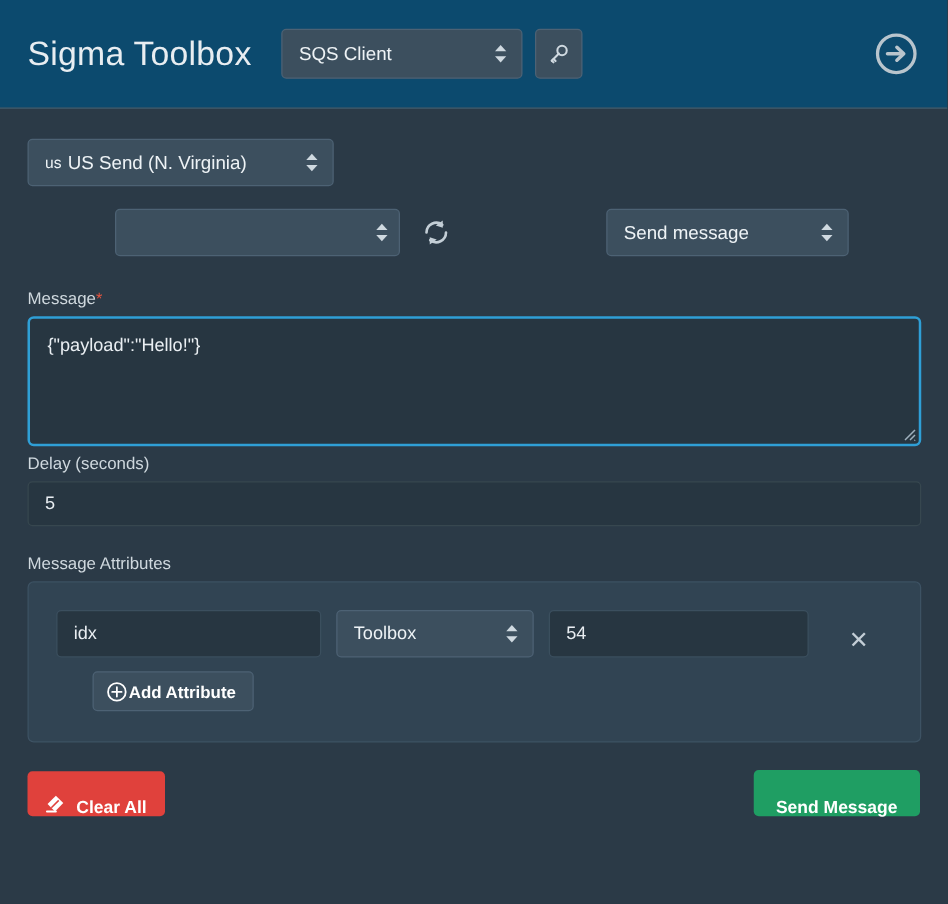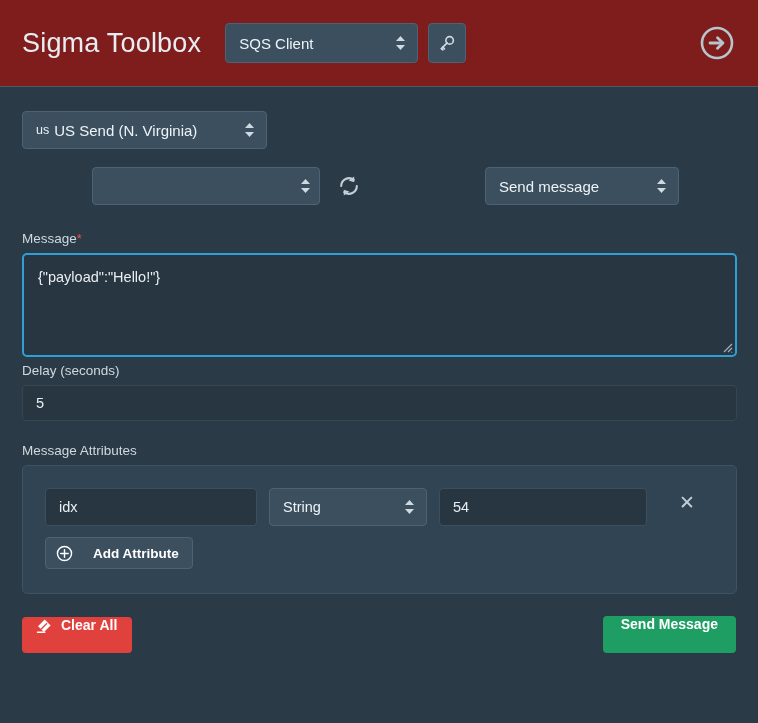--- a/index.html
+++ b/index.html
@@ -8,21 +8,21 @@
     width: 758px;
     height: 723px;
     background: #2b3a47;
     font-family: "Liberation Sans", sans-serif;
     overflow: hidden;
   }
 
   
   .header {
     height: 87px;
-    background: #7f1d1d;
+    background: #0c4a6e;
     border-bottom: 1px solid #4a5a66;
     display: flex;
     align-items: center;
     padding: 0 22px;
     position: relative;
   }
   .app-title {
     font-size: 27px;
     color: #e8edf1;
     font-weight: 300;
@@ -191,21 +191,21 @@
   .group-attrs { margin-top: 22px; }
   .attr-panel {
     width: 715px;
     background: #314453;
     border: 1px solid #3d5263;
     border-radius: 5px;
     padding: 22px 22px 24px 22px;
   }
   .attr-row {
     display: flex;
-    align-items: flex-start;
+    align-items: flex-end;
     gap: 12px;
   }
   .attr-input {
     height: 38px;
     background: #273641;
     border: 1px solid #3b4f5e;
     border-radius: 4px;
     color: #e9eef2;
     font-size: 14.5px;
     font-family: "Liberation Sans", sans-serif;
@@ -232,49 +232,50 @@
     background: none;
     border: none;
     font-family: "Liberation Sans", sans-serif;
   }
 
   .add-attr-btn {
     margin-top: 11px;
     height: 32px;
     display: inline-flex;
     align-items: center;
-    gap: 20px;
+    gap: 1px;
     background: #3c4f5e;
     border: 1px solid #4d6274;
     border-radius: 4px;
     color: #ffffff;
     font-size: 13.5px;
     font-weight: bold;
     padding: 0 13px 0 10px;
     cursor: pointer;
     font-family: "Liberation Sans", sans-serif;
+    margin-left: 29px;
   }
 
   
   .footer {
     display: flex;
     justify-content: space-between;
     align-items: center;
     margin-top: 22px;
   }
   .btn {
     border: none;
     border-radius: 4px;
     color: #fff;
     font-size: 14px;
     font-weight: bold;
     cursor: pointer;
     font-family: "Liberation Sans", sans-serif;
     display: inline-flex;
-    align-items: flex-start;
+    align-items: flex-end;
     justify-content: center;
     gap: 8px;
   }
   .btn-clear {
     background: #e0413c;
     height: 36px;
     padding: 0 15px 0 12px;
   }
   .btn-send {
     background: #1f9e63;
@@ -388,21 +389,21 @@
   </div>
 
   <div class="group-attrs">
     <label class="field-label">Message Attributes</label>
     <div class="attr-panel">
 
       <div class="attr-row">
         <input class="attr-input attr-name" type="text" value="idx" style="">
 
         <div class="sel sel-type">
-          <span>String</span>
+          <span>Toolbox</span>
           <span class="spin">
             <svg width="11" height="16" viewBox="0 0 11 16" class="ico">
               <polygon points="5.5,1 10,6 1,6" fill="#cfd9e0"></polygon>
               <polygon points="5.5,15 10,10 1,10" fill="#cfd9e0"></polygon>
             </svg>
           </span>
         </div>
 
         <input class="attr-input attr-value" type="text" value="54" style="">
 

